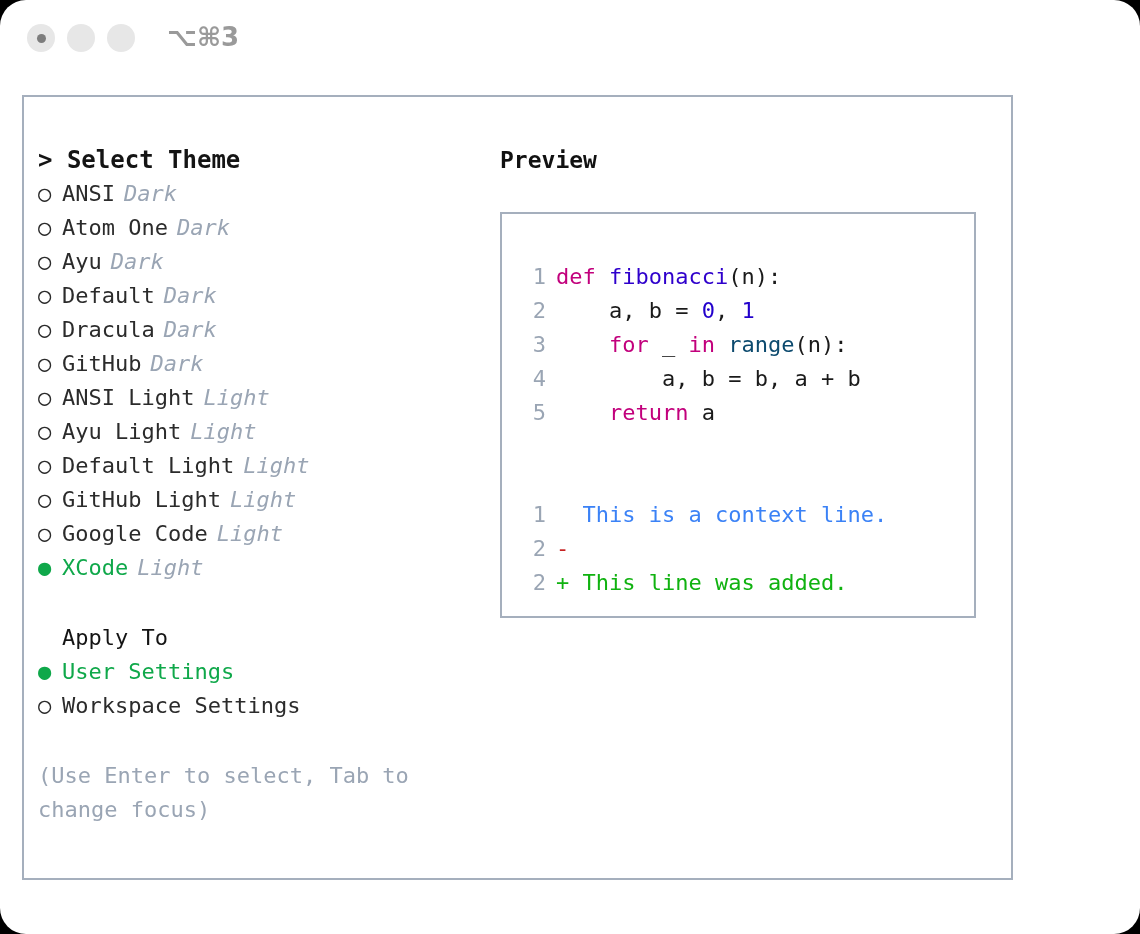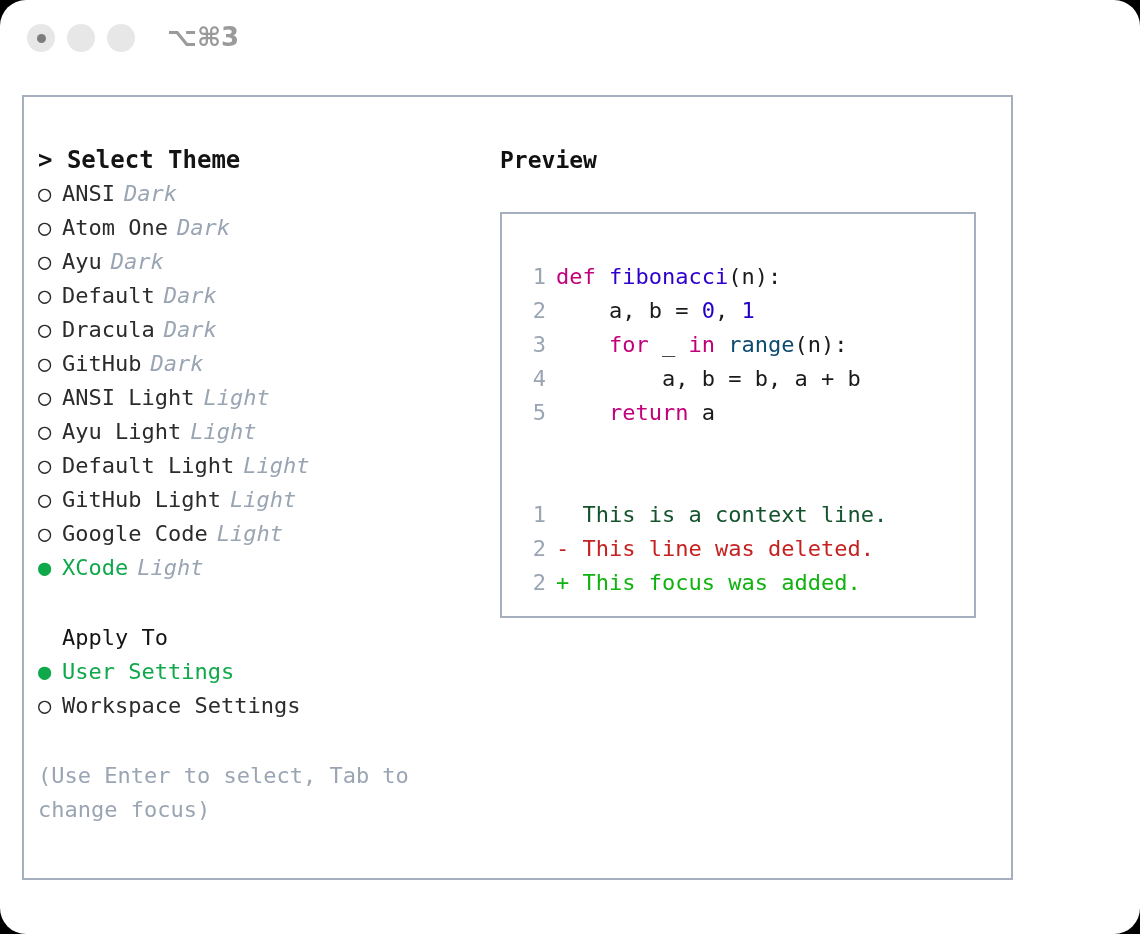--- a/index.html
+++ b/index.html
@@ -209,21 +209,21 @@
 
   .blank-line { height: 34px; }
 
   
   .kw   { color: #c2007c; }
   .fn   { color: #2f00cc; }
   .bi   { color: #0c4a6e; margin-top: 36px; }
   .num  { color: #2200cc; }
   .plain{ color: #1a1a1a; }
 
-  .diff-ctx { color: #14532d; }
+  .diff-ctx { color: #3b82f6; }
   .diff-del { color: #c62121; }
   .diff-add { color: #10b210; }
 </style>
 </head>
 <body>
 
 <div class="window">
 
   <div class="titlebar">
     <div class="lights">
@@ -325,25 +325,25 @@
             </div>
 
             <div class="blank-line"></div>
             <div class="blank-line"></div>
 
             <div class="code-line">
               <span class="ln">1</span><span class="code-text diff-ctx"> </span><span class="code-text diff-ctx"> This is a context line.</span>
             </div>
 
             <div class="code-line">
-              <span class="ln">2</span><span class="code-text diff-del">-</span><span class="code-text diff-del"> This line was deleted.</span>
-            </div>
-
-            <div class="code-line">
-              <span class="ln">2</span><span class="code-text diff-add">+</span><span class="code-text diff-add"> This focus was added.</span>
+              <span class="ln">2</span><span class="code-text diff-del">-</span>
+            </div>
+
+            <div class="code-line">
+              <span class="ln">2</span><span class="code-text diff-add">+</span><span class="code-text diff-add"> This line was added.</span>
             </div>
 
           </div>
         </div>
       </div>
 
     </div>
   </div>
 </div>
 

